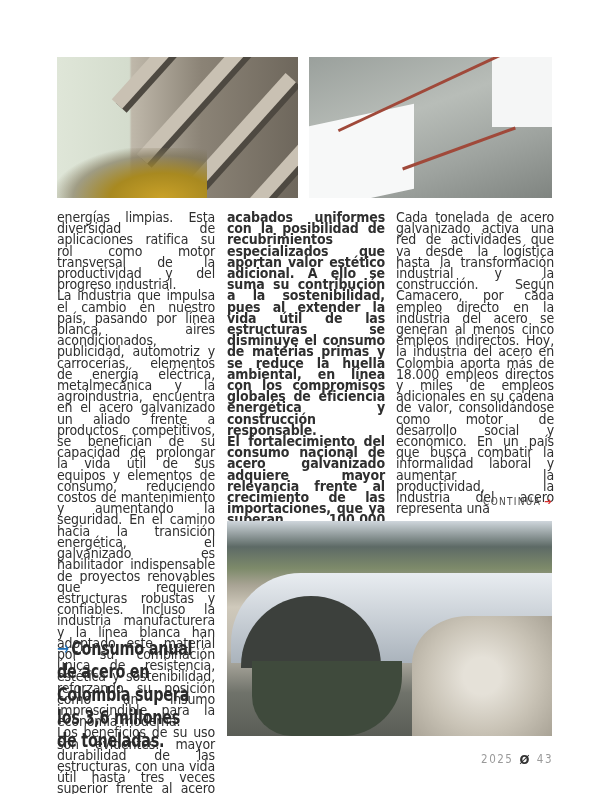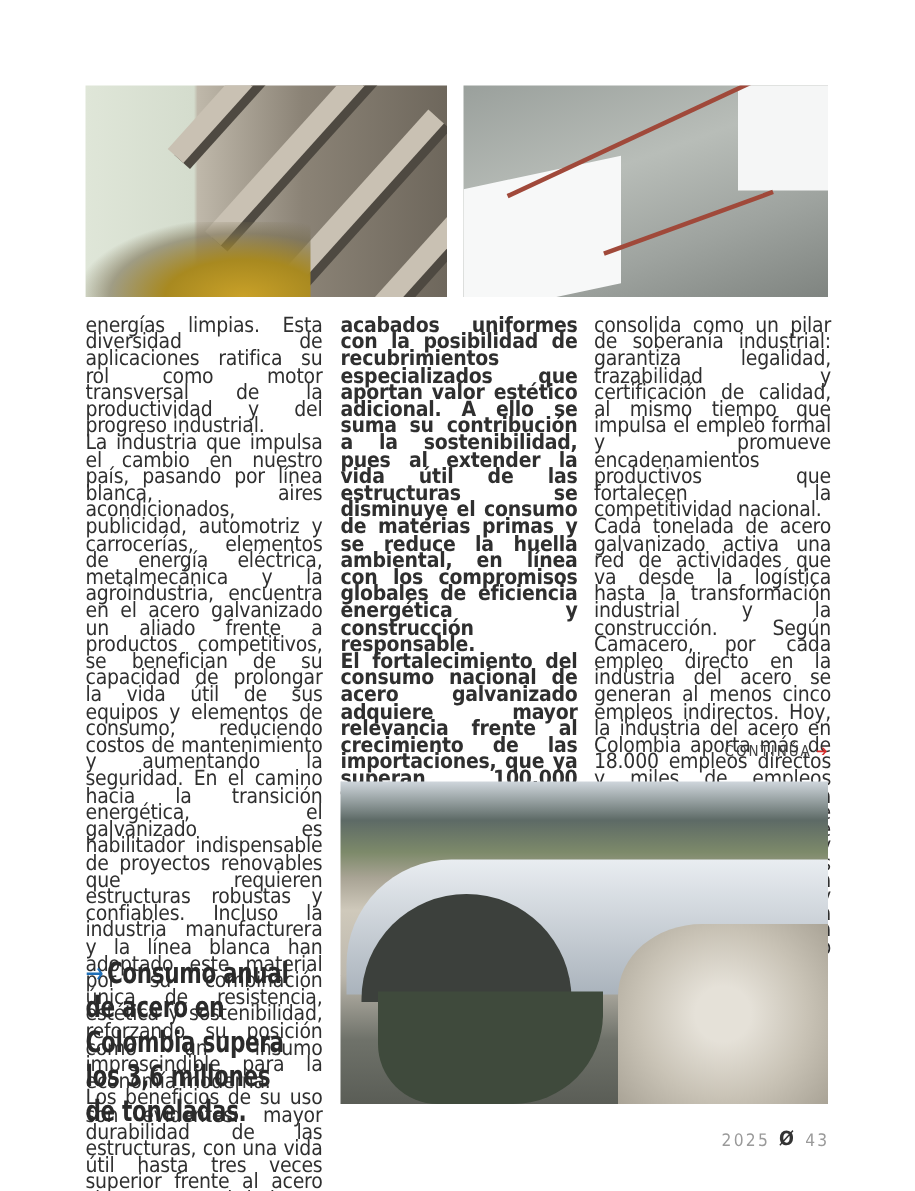--- a/index.html
+++ b/index.html
@@ -24,21 +24,21 @@
 
   .col{position:absolute;top:212px;width:158px;font-size:14px;line-height:11.2px;text-align:justify;color:#2f2f2f;letter-spacing:-0.15px;}
   .col p{margin:0;}
   #col-1{left:57px;}
   #col-2{left:227px;font-weight:bold;}
   #col-3{left:396px;}
   .pull{position:absolute;left:57px;top:637px;width:165px;font-family:"DejaVu Sans Condensed","Liberation Sans Narrow","Liberation Sans",sans-serif;font-weight:bold;font-size:19.5px;line-height:23px;color:#2a2a2a;transform:scaleX(0.82);transform-origin:left top;letter-spacing:-0.3px;}
   .pull .arrow{color:#1e6fb8;font-weight:normal;margin-right:3px;}
   .continue{position:absolute;right:57px;top:496px;font-size:10px;letter-spacing:1.3px;color:#444;}
   .continue .arr{color:#d8302e;font-weight:bold;margin-left:3px;}
-  .footer{position:absolute;right:57px;top:752px;font-size:11.5px;color:#9a9a9a;letter-spacing:1.5px;display:flex;align-items:center;gap:6px;}
+  .footer{position:absolute;right:57px;top:752px;font-size:11.5px;color:#9a9a9a;letter-spacing:1.5px;display:flex;gap:6px;}
   .footer .logo{color:#333;font-weight:bold;font-size:13px;}
 </style>
 </head>
 <body>
 
 <div class="photo" id="photo-building">
   <div class="slab" style="left:60px;top:40px;width:130px;"></div>
   <div class="slab" style="left:85px;top:95px;width:150px;"></div>
   <div class="slab" style="left:120px;top:140px;width:170px;"></div>
   <div class="slab" style="left:170px;top:170px;width:170px;"></div>
@@ -57,21 +57,20 @@
   <p>La industria que impulsa el cambio en nuestro país, pasando por línea blanca, aires acondicionados, publicidad, automotriz y carrocerías, elementos de energía eléctrica, metalmecánica y la agroindustria, encuentra en el acero galvanizado un aliado frente a productos competitivos, se benefician de su capacidad de prolongar la vida útil de sus equipos y elementos de consumo, reduciendo costos de mantenimiento y aumentando la seguridad. En el camino hacia la transición energética, el galvanizado es habilitador indispensable de proyectos renovables que requieren estructuras robustas y confiables. Incluso la industria manufacturera y la línea blanca han adoptado este material por su combinación única de resistencia, estética y sostenibilidad, reforzando su posición como un insumo imprescindible para la economía moderna.</p>
   <p>Los beneficios de su uso son evidentes: mayor durabilidad de las estructuras, con una vida útil hasta tres veces superior frente al acero sin recubrimiento; reducción significativa en costos de mantenimiento; versatilidad para múltiples industrias; y</p>
 </div>
 
 <div class="col" id="col-2">
   <p>acabados uniformes con la posibilidad de recubrimientos especializados que aportan valor estético adicional. A ello se suma su contribución a la sostenibilidad, pues al extender la vida útil de las estructuras se disminuye el consumo de materias primas y se reduce la huella ambiental, en línea con los compromisos globales de eficiencia energética y construcción responsable.</p>
   <p>El fortalecimiento del consumo nacional de acero galvanizado adquiere mayor relevancia frente al crecimiento de las importaciones, que ya superan 100.000 toneladas anuales y que en su mayoría provienen de Asia. Esta situación implica riesgos para el mercado colombiano en términos de calidad, costos y disponibilidad, además de limitar la posibilidad de generar valor agregado dentro del país. En este escenario, la producción nacional de acero galvanizado se</p>
 </div>
 
 <div class="col" id="col-3">
-  <p>consolida como un pilar de soberanía industrial: garantiza legalidad, trazabilidad y certificación de calidad, al mismo tiempo que impulsa el empleo formal y promueve encadenamientos productivos que fortalecen la competitividad nacional.</p>
   <p>Cada tonelada de acero galvanizado activa una red de actividades que va desde la logística hasta la transformación industrial y la construcción. Según Camacero, por cada empleo directo en la industria del acero se generan al menos cinco empleos indirectos. Hoy, la industria del acero en Colombia aporta más de 18.000 empleos directos y miles de empleos adicionales en su cadena de valor, consolidándose como motor de desarrollo social y económico. En un país que busca combatir la informalidad laboral y aumentar la productividad, la industria del acero representa una</p>
 </div>
 
 <div class="continue">
   <span>CONTINÚA</span><span class="arr">➔</span>
 </div>
 
 <div class="pull">
   <span class="arrow">→</span><span>Consumo anual de acero en Colombia supera los 3,6 millones de toneladas.</span>
 </div>

